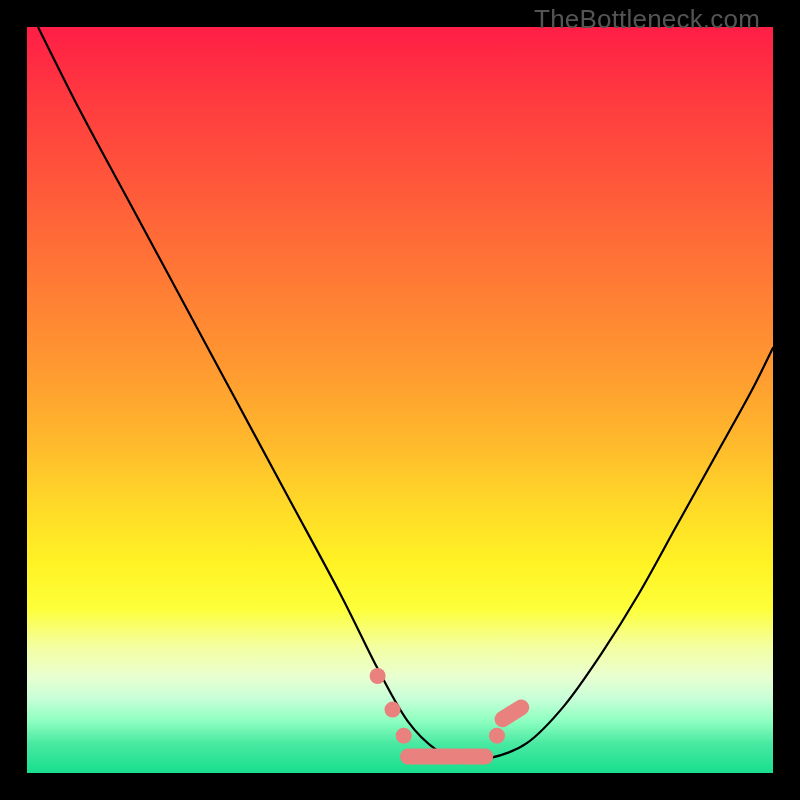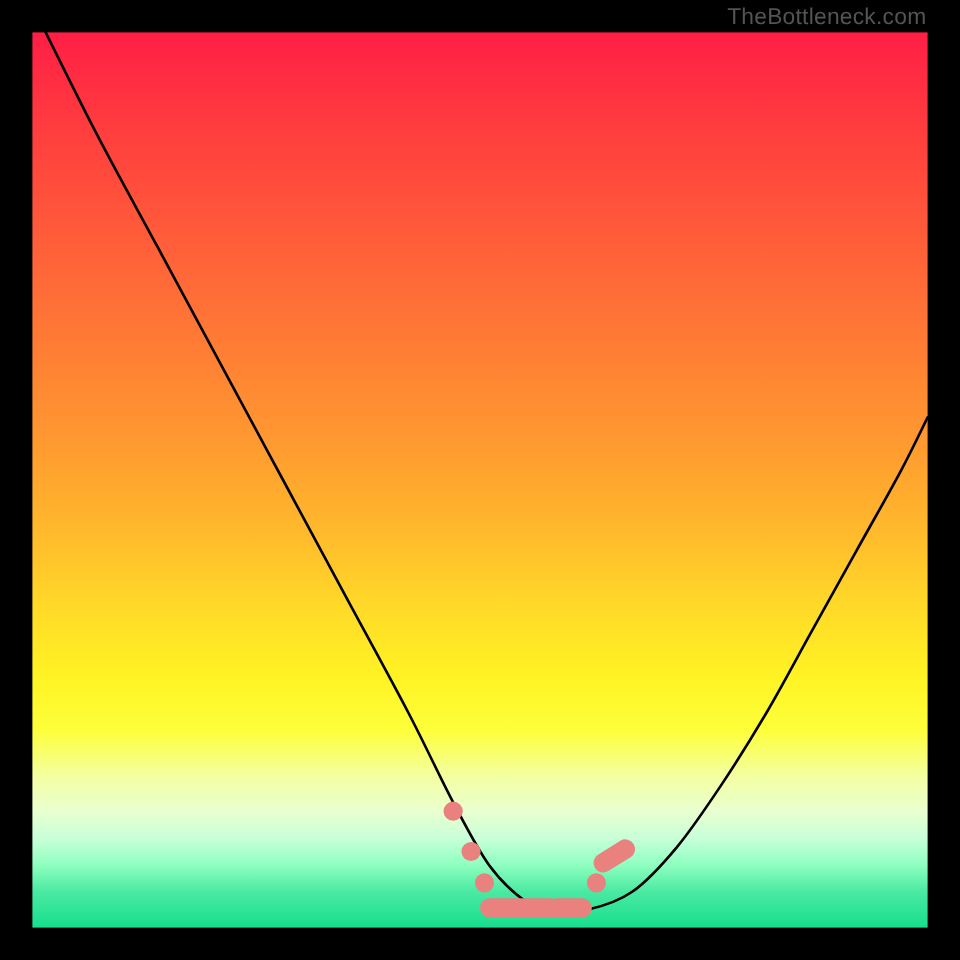--- a/index.html
+++ b/index.html
@@ -38,22 +38,22 @@
       #e9ffd0 87%,
       #c8ffd8 90%,
       #8effc0 93%,
       #4ae9a2 96%,
       #17df8d 100%
     );
   }
   .watermark {
     position: absolute;
     top: 4px;
-    right: 28px;
-    font-size: 19px;
+    right: 40px;
+    font-size: 26px;
     font-weight: 500;
     color: #545454;
     letter-spacing: 0.2px;
     user-select: none;
   }
   svg.curve {
     position: absolute;
     left: 0;
     top: 0;
     width: 746px;

